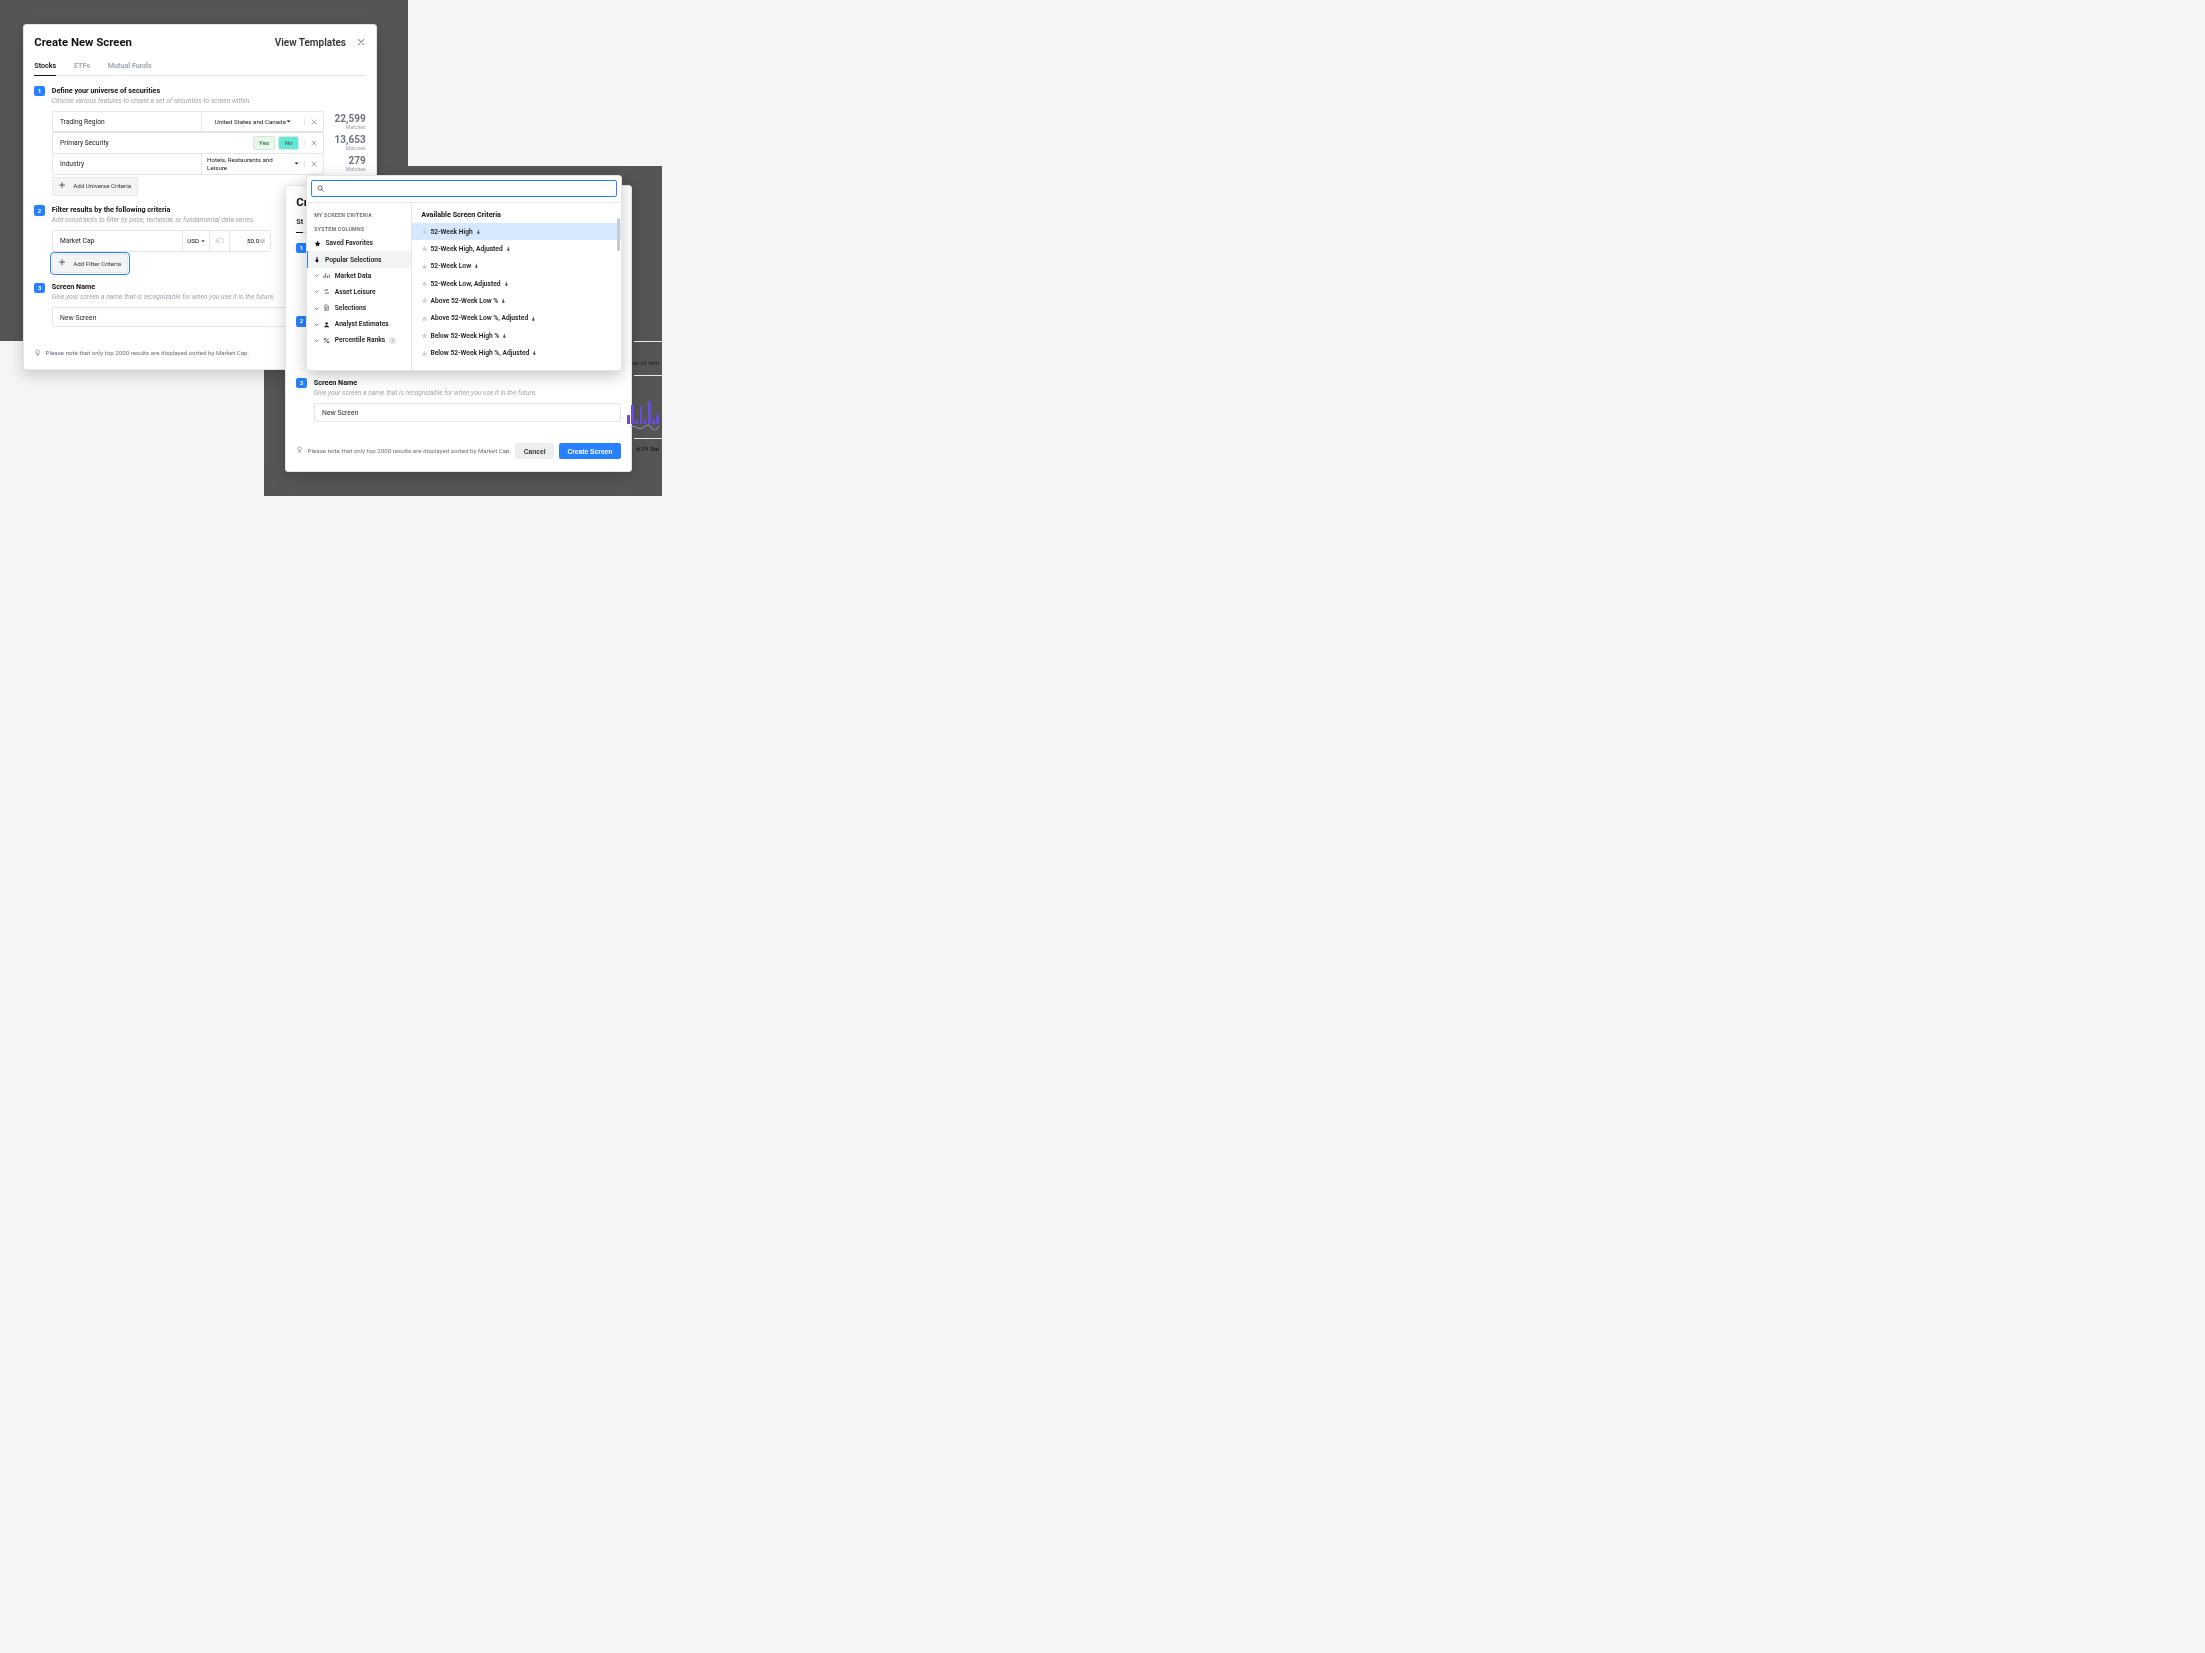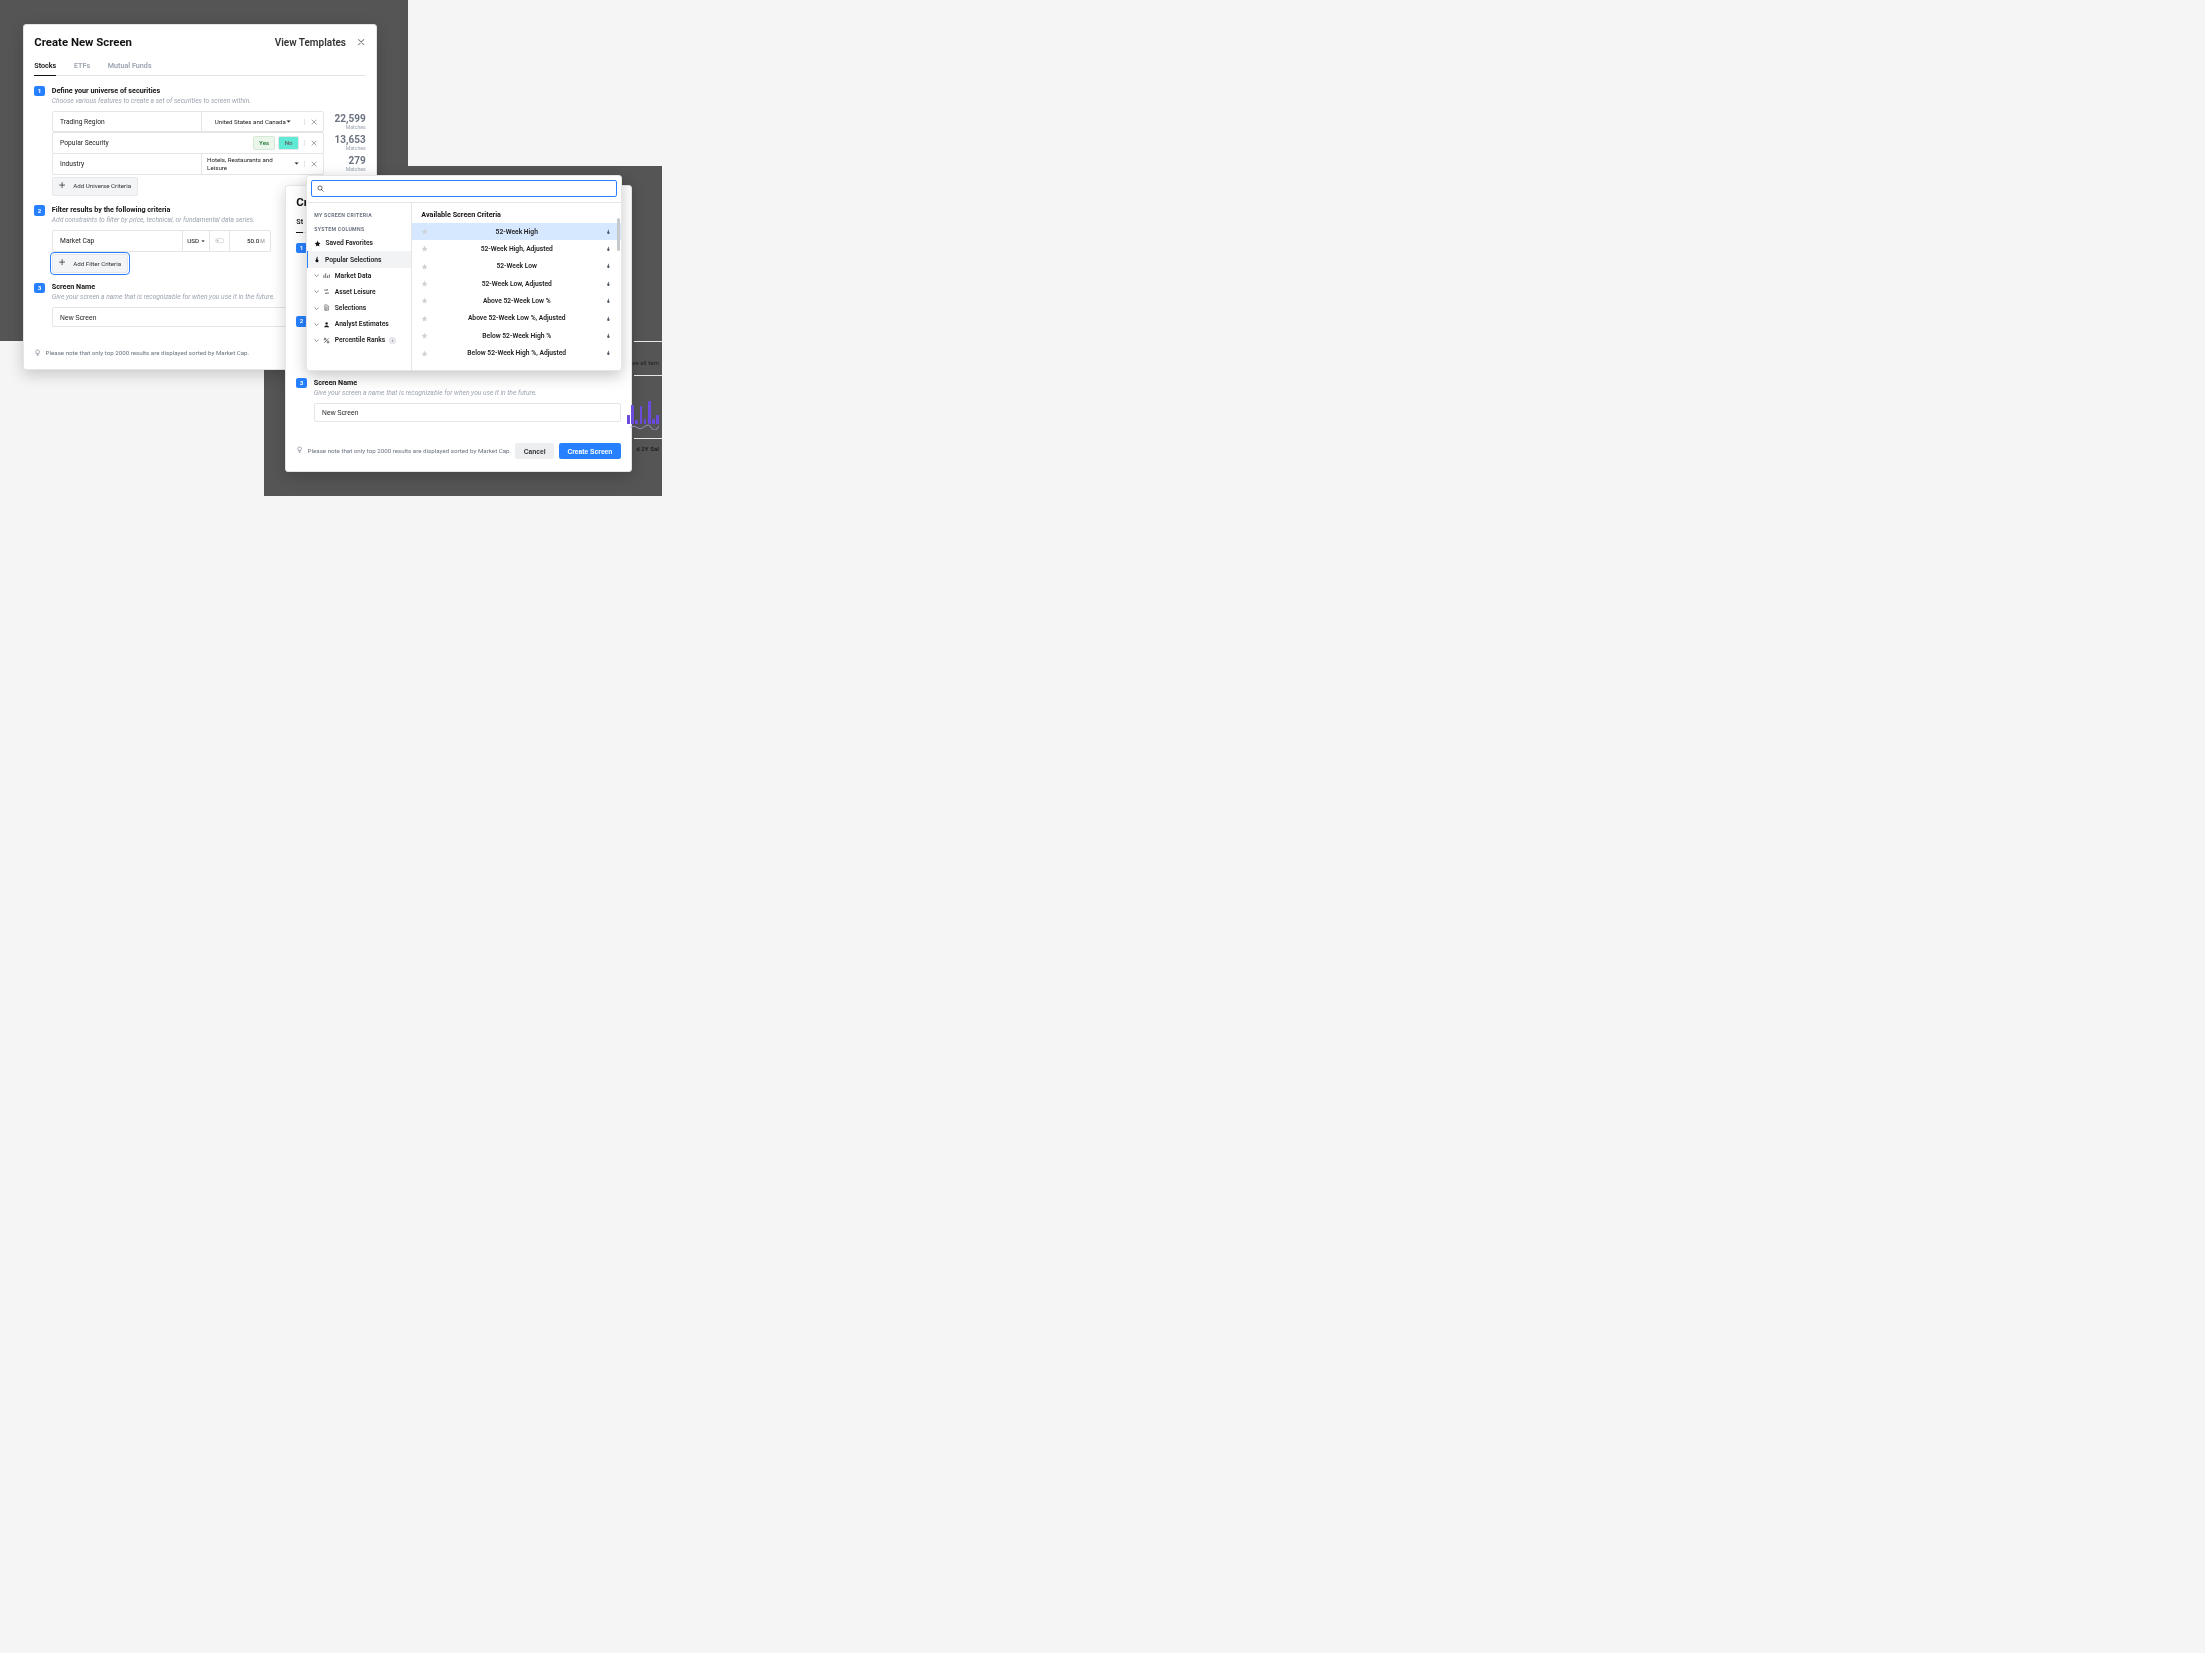--- a/index.html
+++ b/index.html
@@ -219,21 +219,20 @@
     }
 
     .pv-right { flex: 1; overflow-y: auto; position: relative; }
     .pv-right-h {
       font-size: 7.2px; font-weight: 700; color: #111; padding: 7.2px 9.3px 4.1px 9.3px;
     }
     .pv-row {
       display: flex; align-items: center; gap: 2px;
       padding: 4.7px 9.3px; font-size: 6.7px; font-weight: 600; color: #222;
       cursor: pointer;
-      justify-content: space-between;
     }
     .pv-row.sel { background: #d6e8ff; }
     .pv-star { color: #cfd3d8; }
     .pv-star svg { display: block; }
     .pv-flame { color: #4b5563; margin-left: 1px; }
     .pv-flame svg { display: block; }
     .scroll-thumb {
       position: absolute; right: 1px; top: 15.5px;
       width: 3.1px; height: 33px; background: #c5c8cc; border-radius: 1.6px;
     }
@@ -309,21 +308,21 @@
         </div>
       </div>
       <div class="row-matches">
         <span class="matches-num">22,599</span>
         <span class="matches-lbl">Matches</span>
       </div>
     </div>
     
     <div class="filter-line">
       <div class="filter-row">
-        <div class="filter-label">Popular Security</div>
+        <div class="filter-label">Primary Security</div>
         <div class="filter-value-wrap">
           <div class="yesno">
             <div class="yesno-btn">Yes</div>
             <div class="yesno-btn off">No</div>
           </div>
           <div class="row-x">
             <svg width="6.2" height="6.2" viewBox="0 0 12 12">
                 <path d="M2 2 L10 10 M10 2 L2 10" stroke="currentColor" stroke-width="1.5" stroke-linecap="round"></path>
               </svg>
           </div>

